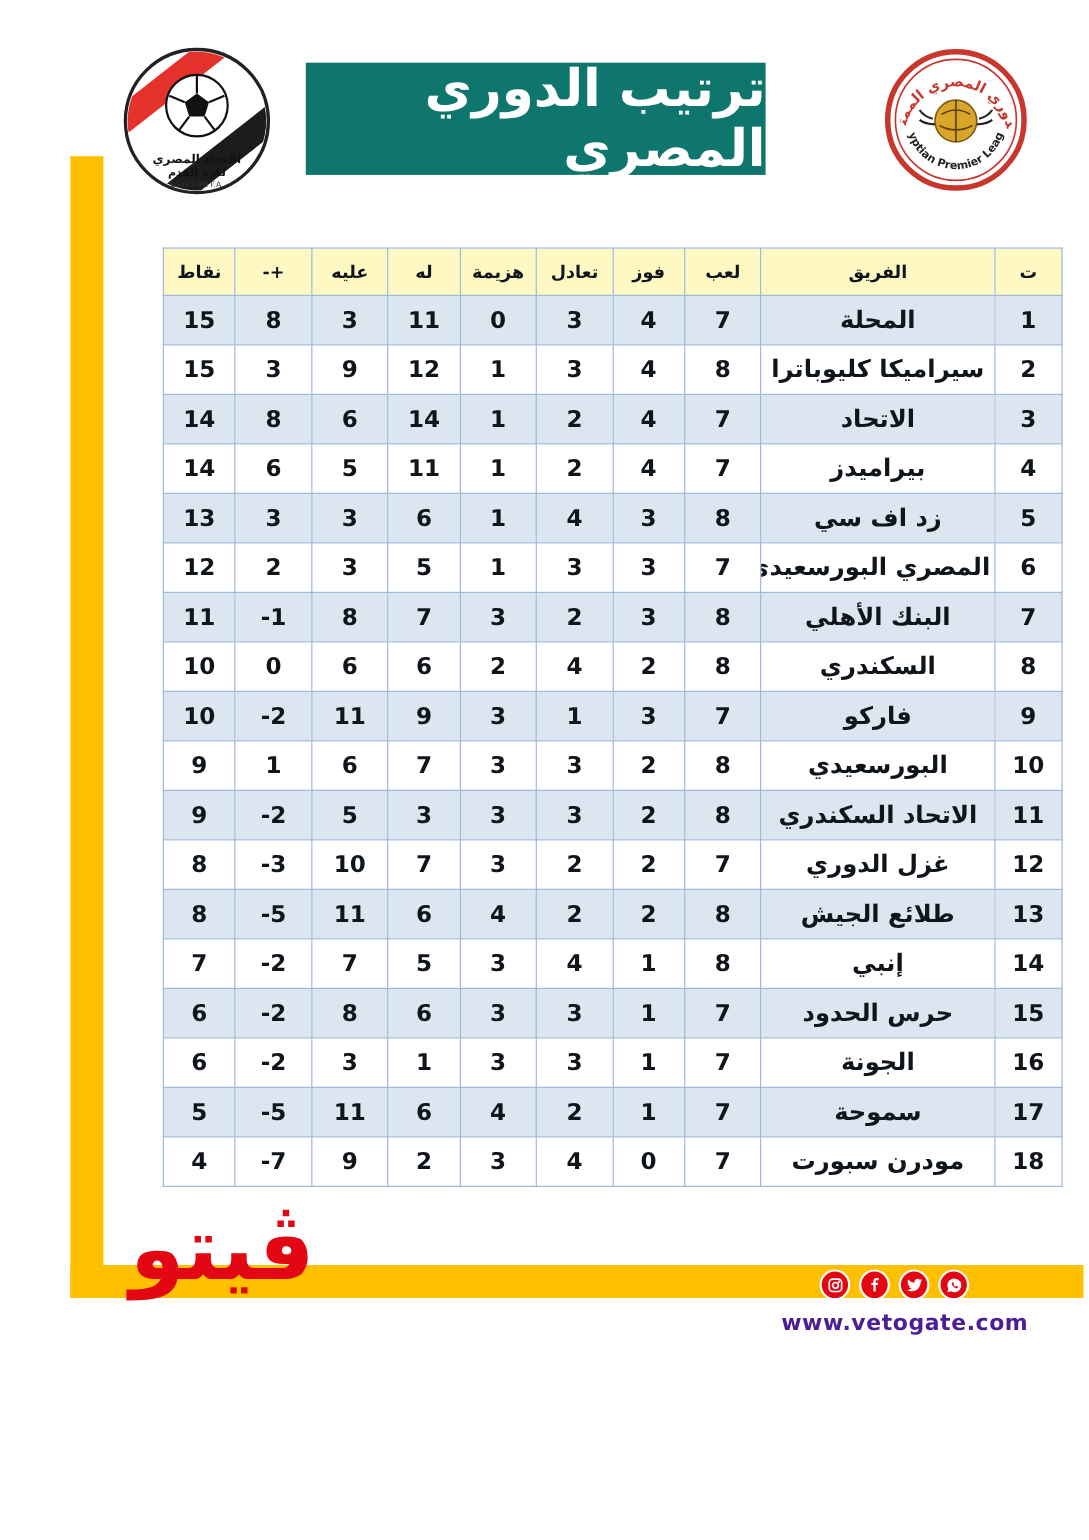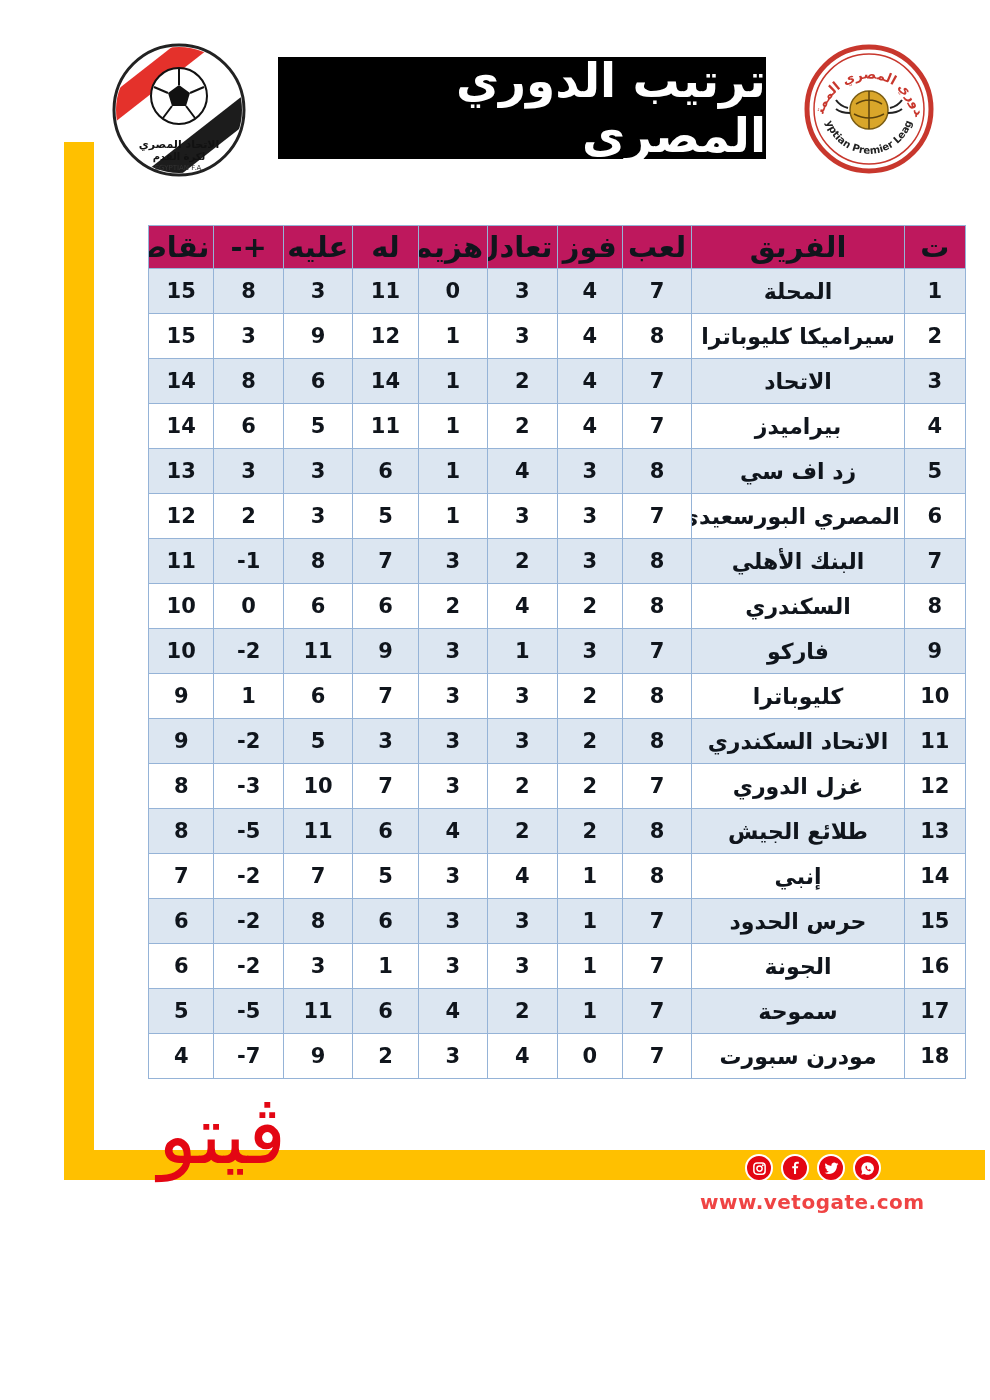--- a/index.html
+++ b/index.html
@@ -7,61 +7,61 @@
     width:990px;height:1400px;position:relative;overflow:hidden;
     background:#ffffff;
     font-family:"DejaVu Sans","Liberation Sans",sans-serif;
   }
   
   .vbar{position:absolute;left:64px;top:142px;width:30px;height:1038px;background:#FFC000;}
   .hbar{position:absolute;left:64px;top:1150px;width:921px;height:30px;background:#FFC000;}
 
   
   .banner{
-    position:absolute;left:278px;top:57px;width:488px;height:102px;
-    background:#000000;color:#ffffff;direction:rtl;
+    position:absolute;left:278px;top:57px;width:418px;height:102px;
+    background:#0f766e;color:#ffffff;direction:rtl;
     display:flex;align-items:center;justify-content:center;
     font-size:47px;font-weight:bold;letter-spacing:1px;
   }
 
   .fa-logo{position:absolute;left:108px;top:36px;}
   .epl-logo{position:absolute;left:804px;top:44px;}
 
   
   .standings{
     position:absolute;left:148px;top:225px;width:818px;
     direction:rtl;border-collapse:collapse;table-layout:fixed;
   }
   .standings th,.standings td{
     border:1px solid #95B3D7;text-align:center;vertical-align:middle;
     font-weight:bold;color:#10151c;padding:0 4px;overflow:hidden;white-space:nowrap;
   }
-  .standings th{background:#be185d;height:42px;font-size:29px;}
+  .standings th{background:#fef9c3;height:42px;font-size:16px;}
   .standings td{height:44px;font-size:21px;}
   .standings tbody tr:nth-child(odd){background:#DCE6F1;}
   .standings tbody tr:nth-child(even){background:#ffffff;}
   .standings td.num{direction:ltr;}
   .standings td.team{font-size:22px;}
 
   
   .veto{
     position:absolute;left:126px;top:1094px;width:160px;
-    font-size:80px;font-weight:normal;line-height:1.05;
-    color:#E30613;direction:rtl;text-align:right;
+    font-size:80px;font-weight:bold;line-height:1.05;
+    color:#E30613;direction:rtl;text-align:left;
   }
   .social{position:absolute;left:745px;top:1154px;display:flex;gap:8px;direction:ltr;}
   .sicon{
     width:28px;height:28px;border-radius:50%;background:#E30613;
     border:2px solid #ffffff;box-sizing:border-box;
     display:flex;align-items:center;justify-content:center;cursor:pointer;
   }
   .sicon svg{display:block;}
   .url{
-    position:absolute;left:700px;top:1190px;width:245px;
-    color:#ef4444;font-weight:bold;font-size:20px;letter-spacing:.5px;direction:ltr;
+    position:absolute;left:700px;top:1190px;width:245px;text-align:center;
+    color:#4c1d95;font-weight:bold;font-size:20px;letter-spacing:.5px;direction:ltr;
   }
 </style>
 </head>
 <body>
 
 <div class="vbar"></div>
 <div class="hbar"></div>
 
 <div class="fa-logo">
   <svg width="142" height="148" viewBox="0 0 142 148">
@@ -240,21 +240,21 @@
     <td class="num">3</td>
     <td class="num">1</td>
     <td class="num">3</td>
     <td class="num">9</td>
     <td class="num">11</td>
     <td class="num">-2</td>
     <td class="num">10</td>
   </tr>
       <tr>
     <td class="num">10</td>
-    <td class="team">كليوباترا</td>
+    <td class="team">البورسعيدي</td>
     <td class="num">8</td>
     <td class="num">2</td>
     <td class="num">3</td>
     <td class="num">3</td>
     <td class="num">7</td>
     <td class="num">6</td>
     <td class="num">1</td>
     <td class="num">9</td>
   </tr>
       <tr>

